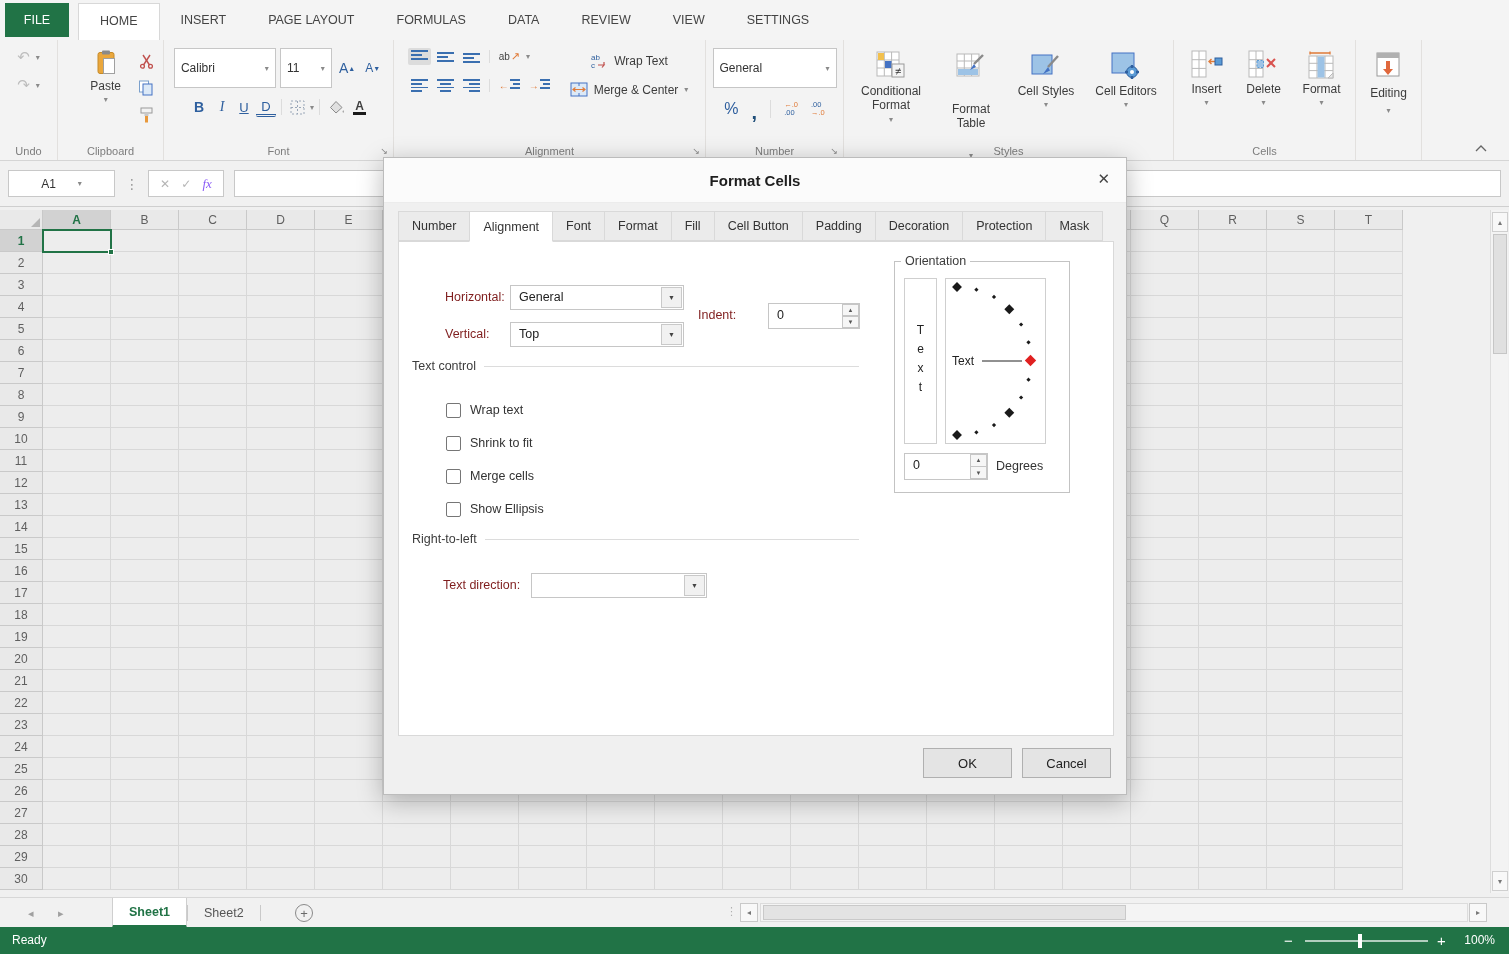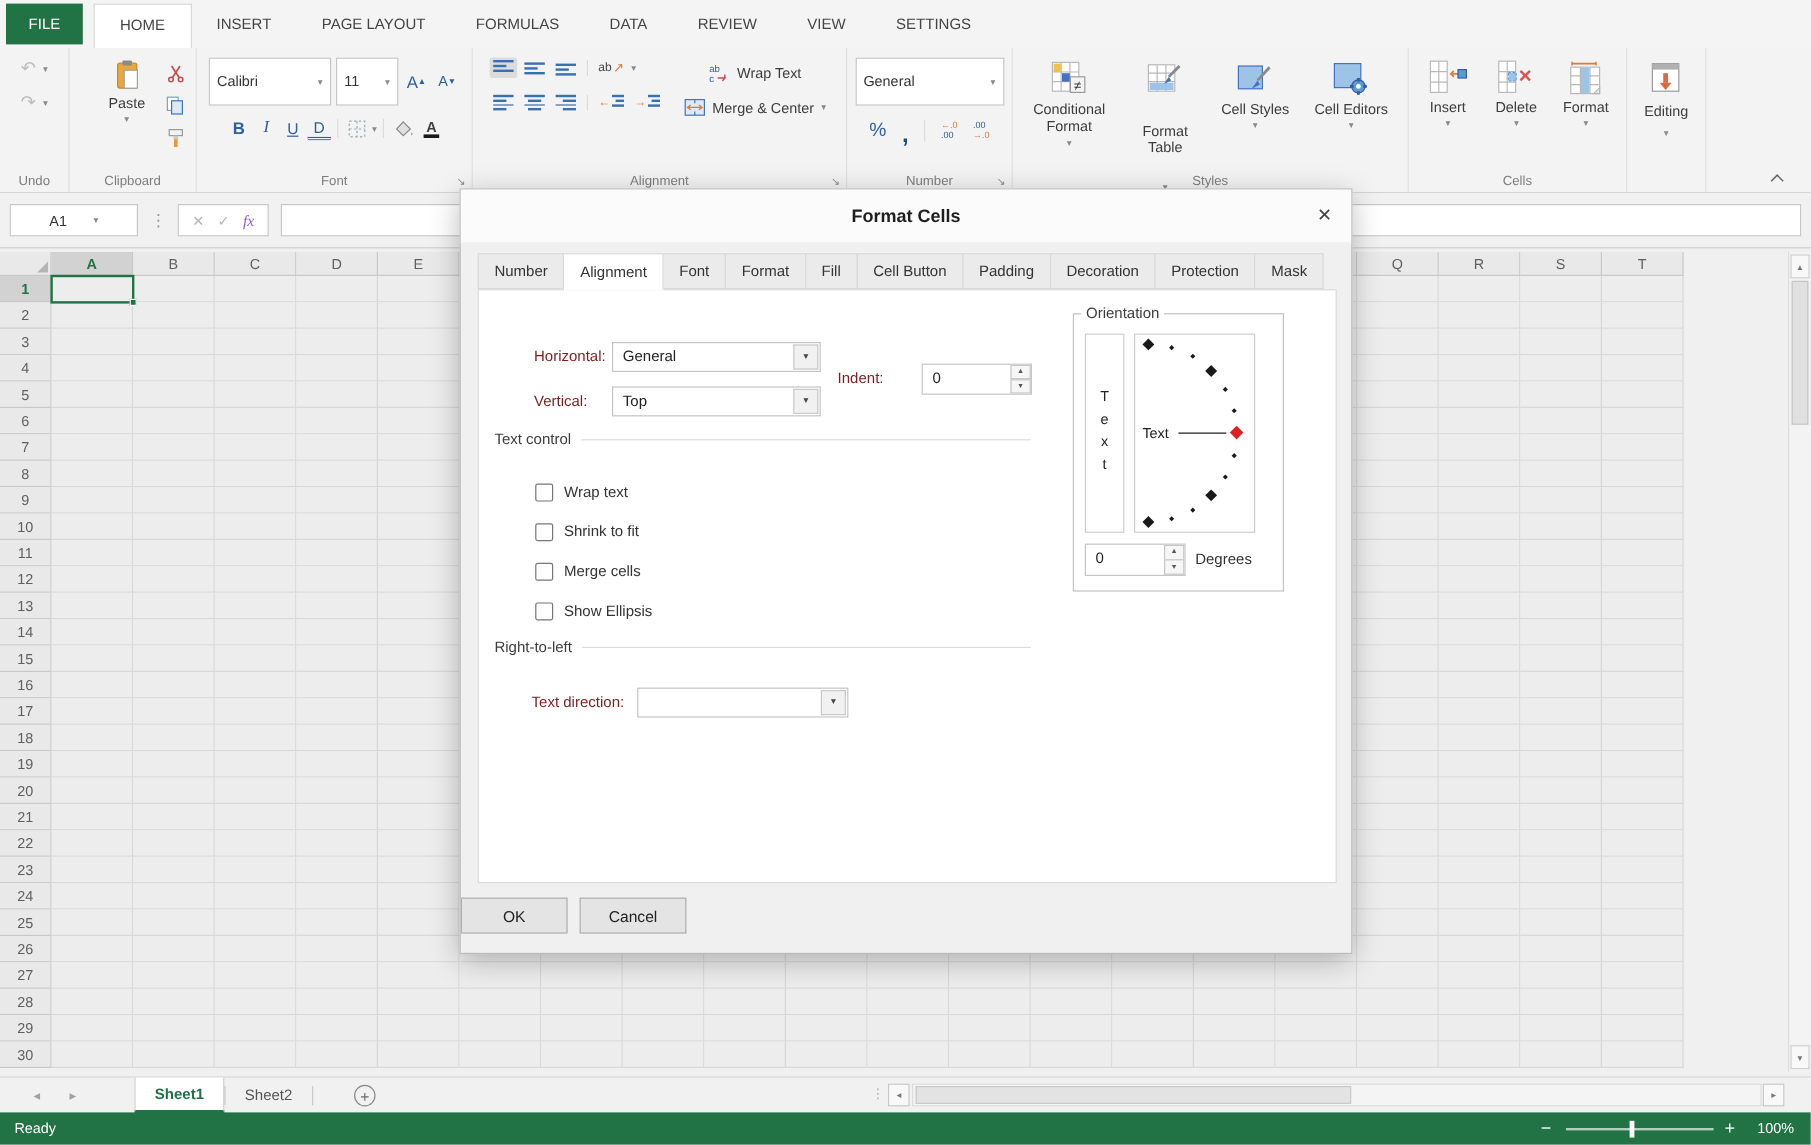--- a/index.html
+++ b/index.html
@@ -77,21 +77,21 @@
   .spin .btns span { flex:1; border:1px solid #c6c6c6; margin:-0.5px 0 0 0; background:#f6f6f6; font-size:6px; color:#555; display:flex; align-items:center; justify-content:center; cursor:pointer; }
   .chkrow { position:absolute; left:47px; display:flex; align-items:center; gap:9px; height:20px; cursor:pointer; }
   .chk { width:15px; height:15px; background:#fff; border:1px solid #767676; border-radius:2px; }
   .chklbl { font-size:12.5px; color:#333; }
   #orient { position:absolute; left:495px; top:12px; width:176px; height:239px; border:1px solid #c3c3c3; }
   #orient legend { font-size:12.5px; color:#3c3c3c; margin-left:6px; padding:0 4px; }
   #vtextbox { position:absolute; left:9px; top:10px; width:33px; height:166px; background:#fff; border:1px solid #cfcfcf; display:flex; align-items:center; justify-content:center; }
   #vtextbox .vt { writing-mode:vertical-lr; text-orientation:upright; font-size:12px; color:#222; letter-spacing:5px; }
   #dialbox { position:absolute; left:50px; top:10px; width:101px; height:166px; background:#fff; border:1px solid #cfcfcf; }
   #deg-label { position:absolute; left:101px; top:191px; font-size:12.5px; color:#333; }
-  #dlg-footer { position:absolute; left:0; bottom:0; width:100%; height:60px; display:flex; justify-content:flex-start; align-items:flex-start; padding:14px 15px 0 0; gap:10px; }
+  #dlg-footer { position:absolute; left:0; bottom:0; width:100%; height:60px; display:flex; justify-content:flex-end; align-items:flex-start; padding:14px 15px 0 0; gap:10px; }
   .dbtn { width:89px; height:30px; background:#e4e4e4; border:1px solid #b0b0b0; font-size:13px; color:#222; display:flex; align-items:center; justify-content:center; cursor:pointer; }
 
   
   #sheetbar { position:absolute; left:0; top:897px; width:1509px; height:30px; background:#f1f1f1; border-top:1px solid #d7d7d7; }
   .snav { position:absolute; top:0; height:30px; display:flex; align-items:center; color:#a0a0a0; font-size:11px; cursor:pointer; }
   #sheettabs { position:absolute; left:112px; top:0; height:30px; display:flex; align-items:stretch; }
   .stab { padding:0 16px; display:flex; align-items:center; font-size:12.5px; color:#555; cursor:pointer; }
   .stab.active { background:#fff; border-left:1px solid #cfcfcf; border-right:1px solid #cfcfcf; border-bottom:3px solid #217346; color:#217346; font-weight:bold; }
   .stab-div { width:1px; height:16px; background:#c9c9c9; align-self:center; }
   #addsheet { position:absolute; left:295px; top:6px; width:18px; height:18px; border:1px solid #8a8a8a; border-radius:50%; color:#6a6a6a; font-size:13px; display:flex; align-items:center; justify-content:center; cursor:pointer; }

